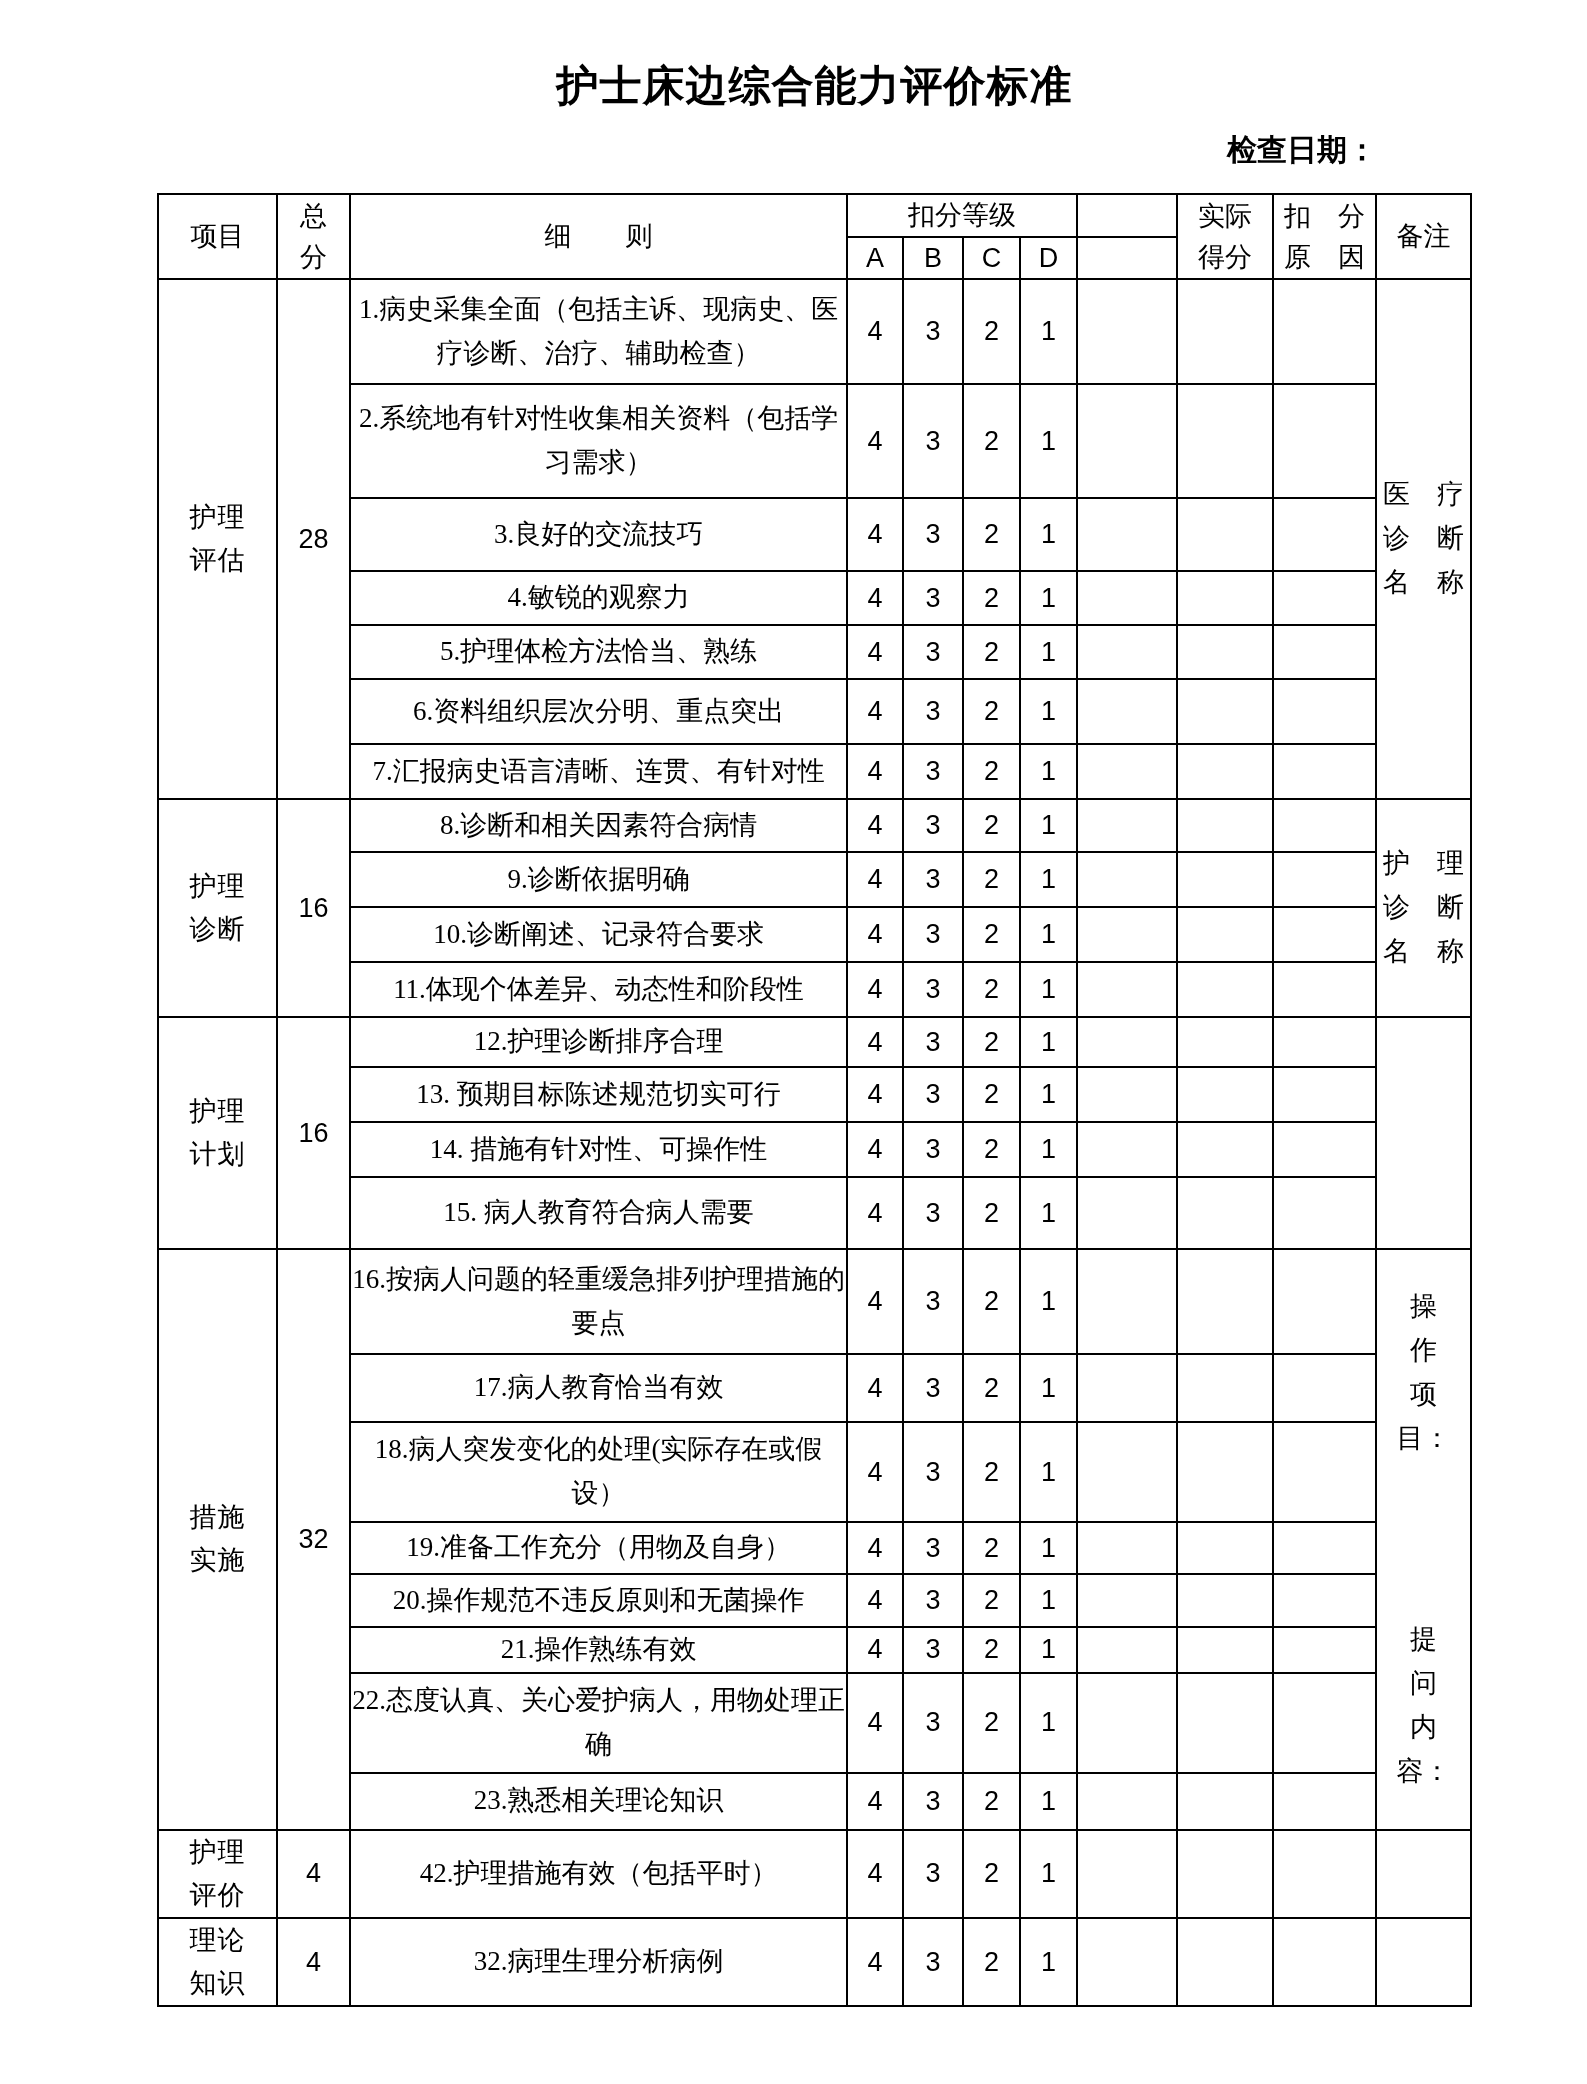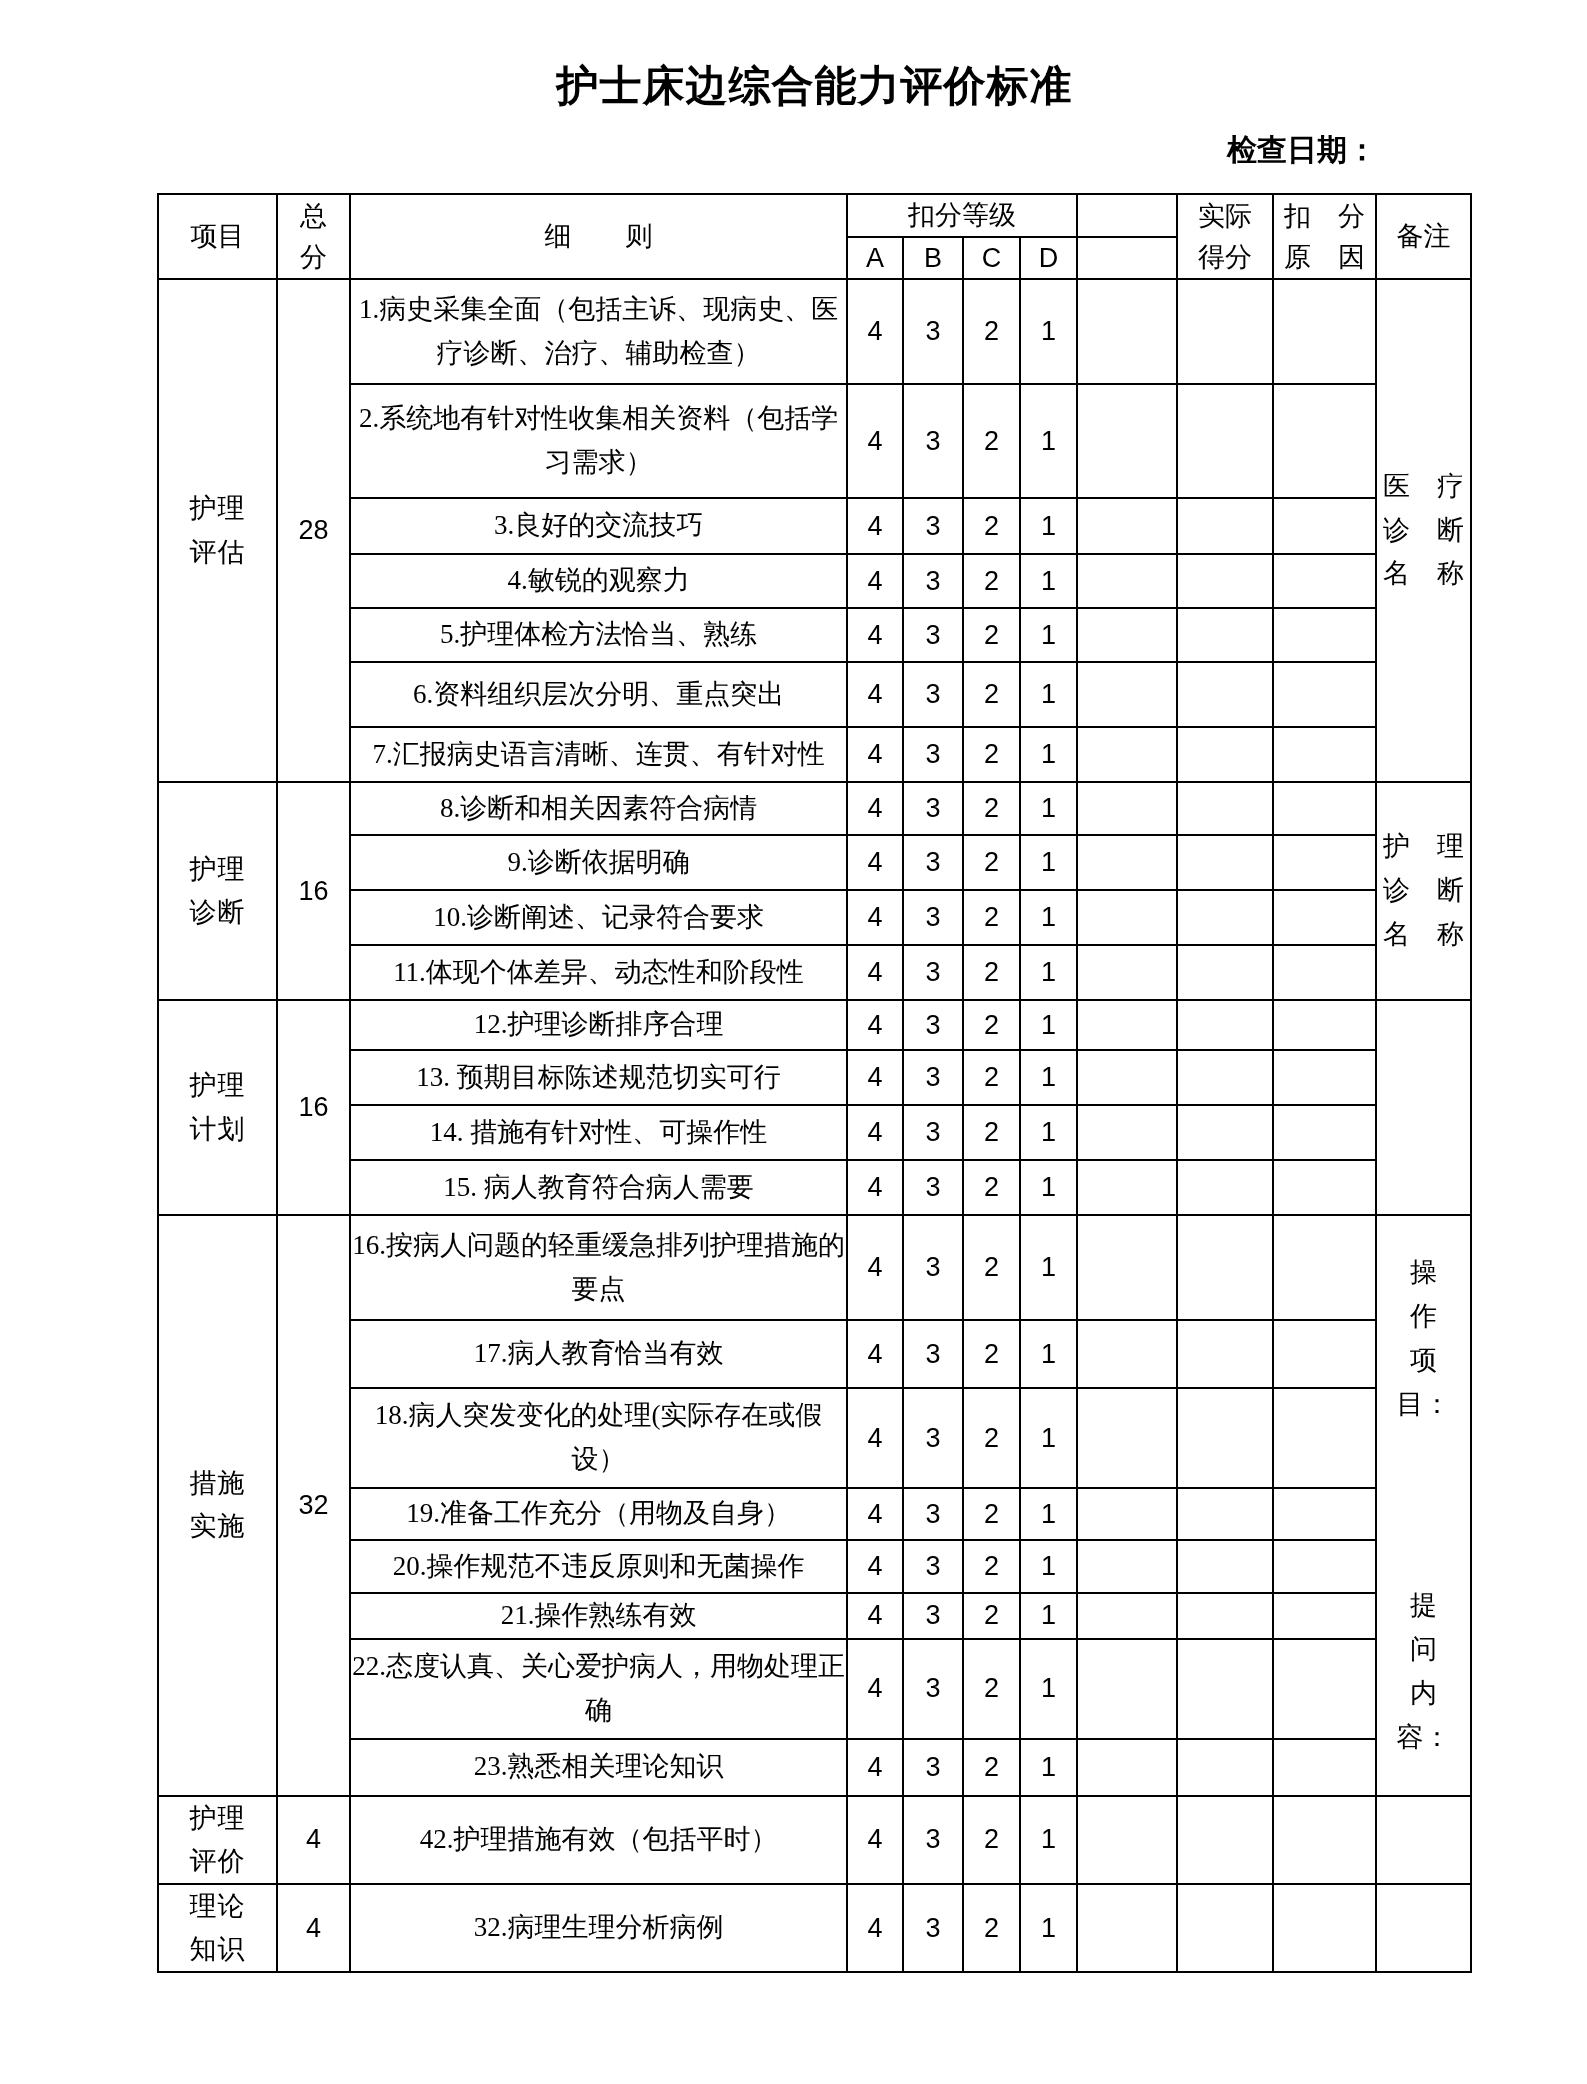--- a/index.html
+++ b/index.html
@@ -117,21 +117,21 @@
       <tr style="height:114px;">
         <td class="detail-cell">2.系统地有针对性收集相关资料（包括学习需求）</td>
         <td class="num">4</td>
         <td class="num">3</td>
         <td class="num">2</td>
         <td class="num">1</td>
         <td></td>
         <td></td>
         <td></td>
       </tr>
-      <tr style="height:56px;padding-left:36px;">
+      <tr style="height:73px;padding-left:36px;">
         <td class="detail-cell">3.良好的交流技巧</td>
         <td class="num">4</td>
         <td class="num">3</td>
         <td class="num">2</td>
         <td class="num">1</td>
         <td></td>
         <td></td>
         <td></td>
       </tr>
       <tr style="height:54px;padding-left:16px;">
@@ -249,21 +249,21 @@
       <tr style="height:55px;">
         <td class="detail-cell">14. 措施有针对性、可操作性</td>
         <td class="num">4</td>
         <td class="num">3</td>
         <td class="num">2</td>
         <td class="num">1</td>
         <td></td>
         <td></td>
         <td></td>
       </tr>
-      <tr style="height:55px;">
+      <tr style="height:72px;">
         <td class="detail-cell">15. 病人教育符合病人需要</td>
         <td class="num">4</td>
         <td class="num">3</td>
         <td class="num">2</td>
         <td class="num">1</td>
         <td></td>
         <td></td>
         <td></td>
       </tr>
 

